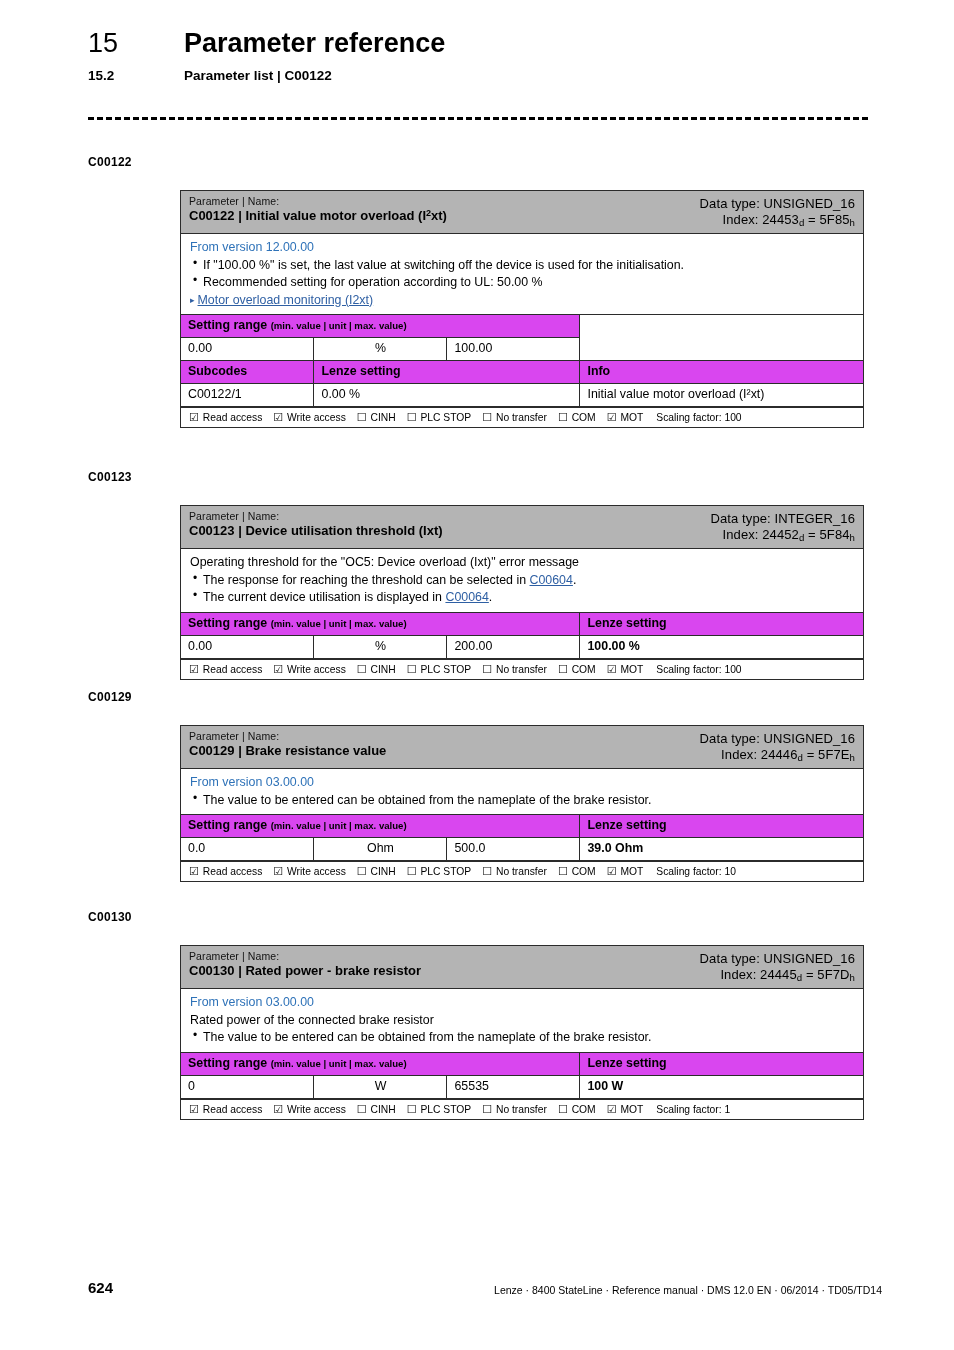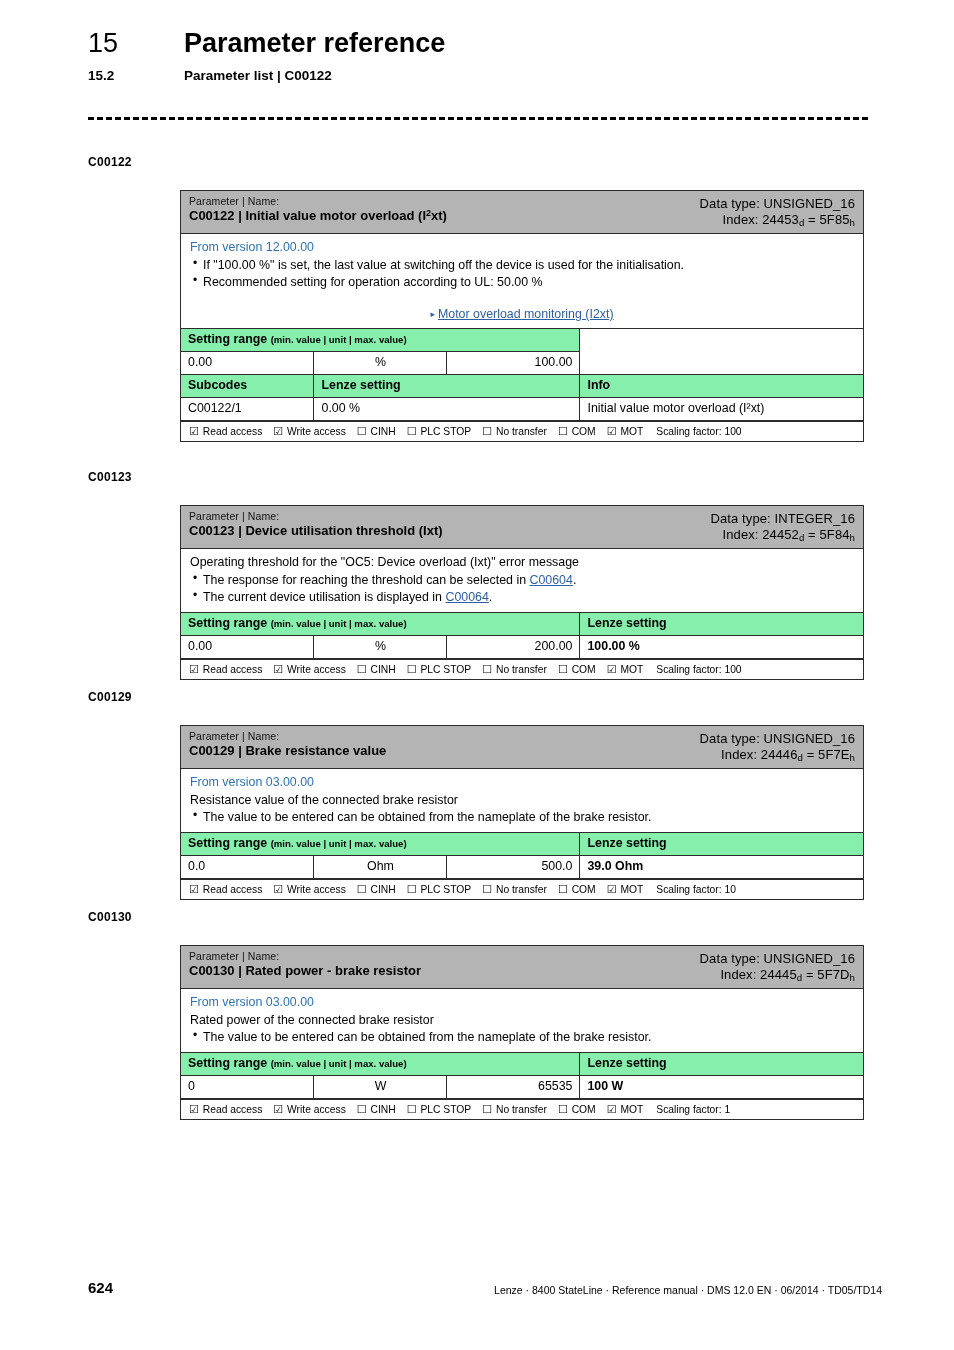--- a/index.html
+++ b/index.html
@@ -148,22 +148,22 @@
     margin-top: 1px;
   }
   .bullets li::before {
     content: "\2022";
     position: absolute;
     left: 3px;
     top: -1px;
     font-size: 12px;
   }
   .xref-line {
-    text-align: center;
-    margin-top: 15px;
+    text-align: left;
+    margin-top: 1px;
   }
   a.xref, a.plink {
     color: #2e5fa3;
     text-decoration: underline;
   }
   .tri {
     display: inline-block;
     font-size: 9px;
     color: #2e5fa3;
     margin-right: 3px;
@@ -180,29 +180,29 @@
   .ptable td {
     border: 1px solid #2b2b2b;
     padding: 3px 7px 4px 7px;
     line-height: 1.2;
     vertical-align: middle;
     box-sizing: border-box;
   }
   .ptable tr td:first-child { border-left: none; }
   .ptable tr td:last-child { border-right: none; }
   .thead-cell {
-    background: #86efac;
+    background: #d946ef;
     font-weight: bold;
   }
   .thead-cell .sub {
     font-weight: bold;
     font-size: 9.6px;
   }
   .cell-blank { background: #ffffff; border-bottom: none !important; }
-  .num-right { text-align: right; }
+  .num-right { text-align: left; }
   .center { text-align: center; }
   .bold { font-weight: bold; }
   .topline td { border-top: 1.5px solid #2b2b2b; }
 
   
   .pb-flags {
     border-top: 1.5px solid #2b2b2b;
     padding: 3px 8px 3px 8px;
     font-size: 10.3px;
     white-space: nowrap;
@@ -339,21 +339,20 @@
             <div class="pb-head-kicker">Parameter | Name:</div>
             <div class="pb-head-name">C00129 | Brake resistance value</div>
           </div>
           <div class="pb-head-right">
             <div><span>Data type: </span><span>UNSIGNED_16</span></div>
             <div><span>Index: </span><span>24446</span><sub>d</sub> = <span>5F7E</span><sub>h</sub></div>
           </div>
         </div>
         <div class="pb-desc">
           <div class="ver">From version 03.00.00</div>
-          <div class="desc-line">Resistance value of the connected brake resistor</div>
           <ul class="bullets">
             <li>The value to be entered can be obtained from the nameplate of the brake resistor.</li>
           </ul>
         </div>
         <table class="ptable">
           <tbody>
             <tr class="topline">
               <td class="thead-cell" colspan="3" style="width:58.5%"><span>Setting range</span> <span class="sub">(min. value | unit | max. value)</span></td>
               <td class="thead-cell" style="width:41.5%">Lenze setting</td>
             </tr>

